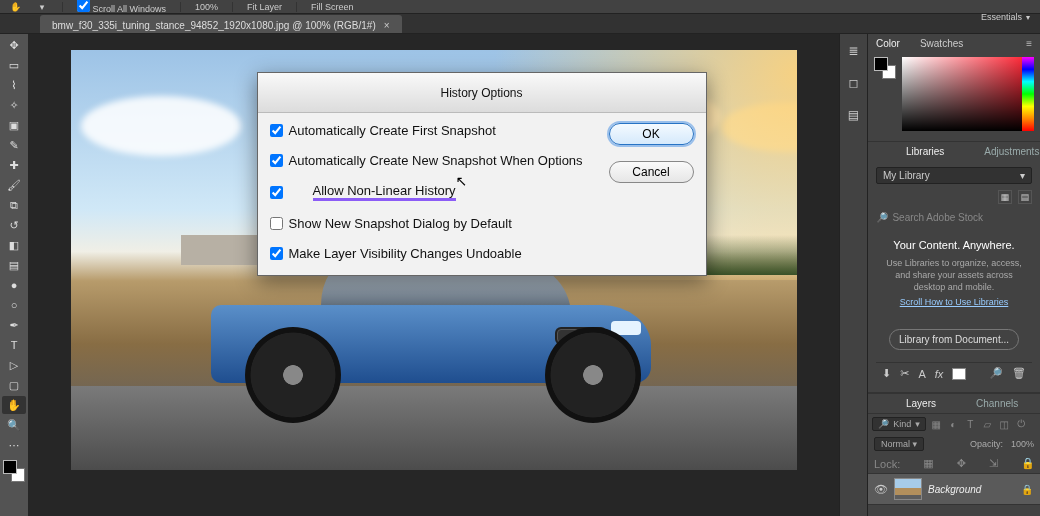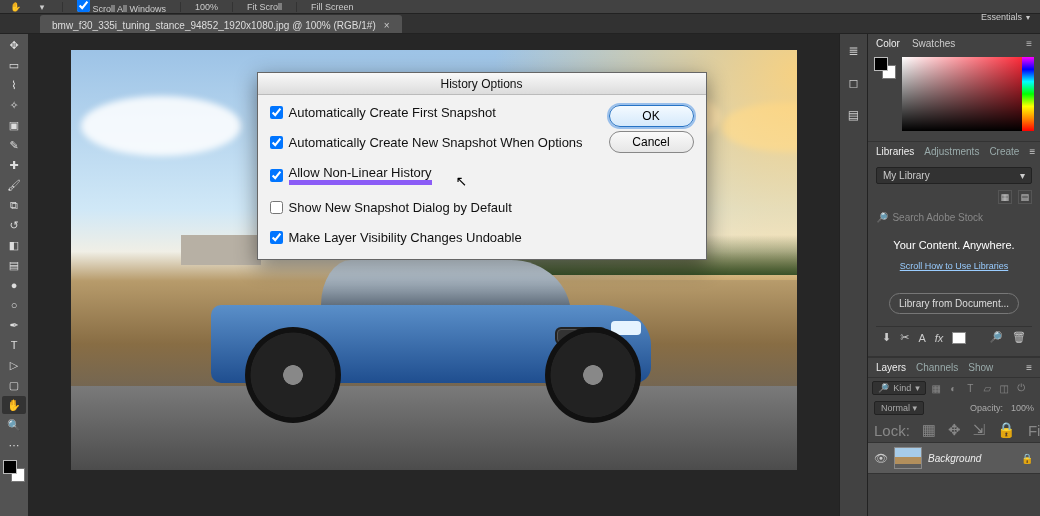--- a/index.html
+++ b/index.html
@@ -44,87 +44,87 @@
   .car-cab{position:absolute;left:110px;bottom:120px;width:250px;height:55px;background:linear-gradient(to bottom,#ddeaf4,#475463);border-radius:30px 60px 0 0/45px 55px 0 0;}
   .wheel{position:absolute;bottom:12px;width:96px;height:96px;background:radial-gradient(circle,#888 0 14%,#222 15% 62%,#111 63% 100%);border-radius:50%;}
   .wheel.wl{left:34px;} .wheel.wr{right:10px;}
   .headlight{position:absolute;right:10px;bottom:100px;width:30px;height:14px;background:#e6f4ff;border-radius:4px;}
   .grill{position:absolute;right:44px;bottom:90px;width:52px;height:18px;background:#222;border-radius:6px;display:flex;gap:4px;padding:2px;}
   .kidney{flex:1;background:#333;border-radius:4px;border:1px solid #555;}
   .plate{position:absolute;right:56px;bottom:68px;width:42px;height:12px;background:#ddd;border:1px solid #888;}
 
   
   .dialog{position:absolute;top:22px;left:186px;width:450px;background:#f2f2f2;border:1px solid #666;box-shadow:0 6px 20px rgba(0,0,0,.45);color:#111;}
-  .dialog-title{height:22px;background:linear-gradient(#f9f9f9,#dcdcdc);display:flex;align-items:center;justify-content:center;font-size:12px;border-bottom:1px solid #bbb;}
+  .dialog-title{height:40px;background:linear-gradient(#f9f9f9,#dcdcdc);display:flex;align-items:center;justify-content:center;font-size:12px;border-bottom:1px solid #bbb;}
   .dialog-body{display:flex;padding:10px 12px 14px 12px;gap:16px;}
   .dialog-opts{flex:1;display:flex;flex-direction:column;gap:15px;font-size:13px;}
   .optrow{display:flex;align-items:center;gap:6px;}
   .optrow input{width:13px;height:13px;}
-  .underlined{border-bottom:5px solid #8b5cf6;}
-  .dialog-btns{display:flex;flex-direction:column;gap:4px;padding-top:0;}
+  .underlined{border-bottom:3px solid #8b5cf6;margin-left:24px;}
+  .dialog-btns{display:flex;flex-direction:column;gap:16px;padding-top:0;}
   .dbtn{width:85px;height:22px;border:1.5px solid #2773c4;border-radius:11px;background:linear-gradient(#f4faff,#d5e9fb);font-size:12px;color:#000;display:flex;align-items:center;justify-content:center;cursor:pointer;}
   .dbtn.ok{box-shadow:0 0 0 2px rgba(80,150,230,.55);font-weight:500;}
   .dbtn.cancel{border-color:#888;background:linear-gradient(#fafafa,#e6e6e6);}
   .cursor{position:absolute;top:100px;left:198px;font-size:14px;color:#000;pointer-events:none;}
 
   
   .dockstrip{width:28px;background:#424242;border-left:1px solid #222;display:flex;flex-direction:column;align-items:center;gap:14px;padding-top:8px;}
   .dockicon{width:18px;height:18px;color:#ccc;font-size:12px;display:flex;align-items:center;justify-content:center;}
 
   
   .panels{width:173px;background:#424242;border-left:1px solid #222;display:flex;flex-direction:column;font-size:10px;color:#ccc;}
-  .panel-tabs{display:flex;gap:12px;padding:4px 8px 2px 8px;align-items:flex-end;}
+  .panel-tabs{display:flex;gap:20px;padding:4px 8px 2px 8px;align-items:flex-end;}
   .panel-tabs .tab.active{color:#eee;}
   .panel-tabs .menu{margin-left:auto;color:#bbb;}
   .colorpanel{height:90px;display:flex;padding:6px 6px 2px 6px;gap:6px;}
   .colorfgbg{position:relative;width:22px;height:22px;}
   .huepicker{flex:1;position:relative;}
   .grad{width:130px;height:74px;background:linear-gradient(to right,#fff,#ff1a2a);position:relative;}
   .grad::after{content:"";position:absolute;inset:0;background:linear-gradient(to top,#000,transparent);}
   .huebar{position:absolute;right:0;top:0;width:12px;height:74px;background:linear-gradient(to bottom,#f0f,#00f,#0ff,#0f0,#ff0,#f80,#f00);}
   .panelhdr{display:flex;gap:10px;padding:4px 8px;border-top:1px solid #333;}
-  .panelhdr .tab{color:#9aa;}
+  .panelhdr .tab{color:#9aa;margin-left:30px;}
   .panelhdr .tab.active{color:#eee;}
   .libbody{padding:6px 8px 8px 8px;display:flex;flex-direction:column;gap:6px;border-bottom:1px solid #333;}
   .libselect{display:flex;align-items:center;justify-content:space-between;background:#323232;border:1px solid #222;padding:2px 6px;border-radius:2px;font-size:10px;}
   .ic-row{display:flex;gap:6px;}
   .smic{width:14px;height:14px;border:1px solid #555;display:flex;align-items:center;justify-content:center;font-size:9px;}
   .search{display:flex;align-items:center;gap:4px;color:#888;font-size:10px;padding:2px 0;}
   .cc-blurb{padding:8px;text-align:center;color:#ccc;}
   .cc-blurb .hd{color:#fff;font-size:11px;margin-bottom:6px;}
   .cc-blurb .sub{font-size:9px;color:#aaa;line-height:1.35;}
   .cc-blurb .ln{color:#9cf;text-decoration:underline;margin-top:4px;display:inline-block;font-size:9px;}
   .pillbtn{margin:8px auto 6px auto;width:130px;padding:4px 0;border:1px solid #777;border-radius:11px;text-align:center;font-size:10px;color:#ddd;}
   .iconrow{display:flex;gap:9px;padding:4px 6px;align-items:center;color:#ccc;border-top:1px solid #333;font-size:11px;}
   .iconrow .sp{flex:1;}
   .iconrow .sw{width:14px;height:12px;background:#fff;border:1px solid #888;}
   .layerspane{border-top:1px solid #333;display:flex;flex-direction:column;}
   .layctl{display:flex;gap:4px;padding:3px 4px;align-items:center;}
   .layctl .sel{background:#323232;border:1px solid #222;padding:1px 5px;border-radius:2px;display:flex;align-items:center;gap:4px;font-size:9px;color:#aaa;}
   .layctl .mini{width:13px;height:13px;color:#888;font-size:10px;display:flex;align-items:center;justify-content:center;}
   .blendrow{display:flex;padding:3px 6px;gap:8px;align-items:center;color:#aaa;font-size:9px;}
-  .lockrow{display:flex;padding:3px 6px;gap:12px;align-items:center;color:#888;font-size:15px;}
+  .lockrow{display:flex;padding:3px 6px;gap:23px;align-items:center;color:#888;font-size:11px;}
   .layerrow{display:flex;align-items:center;gap:6px;padding:4px 6px;background:#5a5a5a;border-top:1px solid #333;border-bottom:1px solid #333;}
   .eye{font-size:11px;}
   .thumb{width:28px;height:22px;background:linear-gradient(to bottom,#a7cce9 0 45%,#b28f5c 45% 80%,#5d5d5d 80% 100%);border:1px solid #888;}
   .layname{font-style:italic;color:#eee;font-size:10px;}
   .laylock{margin-left:auto;color:#ccc;font-size:10px;}
 </style>
 </head>
 <body>
 
 <div class="optbar">
   <span class="icon">✋</span>
   <span class="icon">▾</span>
   <span class="sep"></span>
   <label><input type="checkbox" class="chk" checked="" style=""> <span>Scroll All Windows</span></label>
   <span class="sep"></span>
   <span>100%</span>
   <span class="sep"></span>
-  <span>Fit Scroll</span>
+  <span>Fit Layer</span>
   <span class="sep"></span>
   <span>Fill Screen</span>
   <span class="right-pull"><span>Essentials</span><span class="ws-chev">▾</span></span>
 </div>
 
 <div class="tabrow">
   <div class="doctab">
     <span>bmw_f30_335i_tuning_stance_94852_1920x1080.jpg @ 100% (RGB/1#)</span>
     <span class="x">×</span>
   </div>
@@ -255,20 +255,21 @@
       <div class="ic-row" style="justify-content:flex-end;">
         <div class="smic">▦</div>
         <div class="smic">▤</div>
       </div>
       <div class="search">
           <span>🔎</span>
           <span>Search Adobe Stock</span>
         </div>
       <div class="cc-blurb">
         <div class="hd">Your Content. Anywhere.</div>
+        <div class="sub">Use Libraries to organize, access, and share your assets across desktop and mobile.</div>
         <a class="ln">Scroll How to Use Libraries</a>
       </div>
       <div class="pillbtn">Library from Document...</div>
       <div class="iconrow">
         <span>⬇</span>
         <span>✂</span>
         <span>A</span>
         <span><i>fx</i></span>
         <span class="sw"></span>
         <span class="sp"></span>

